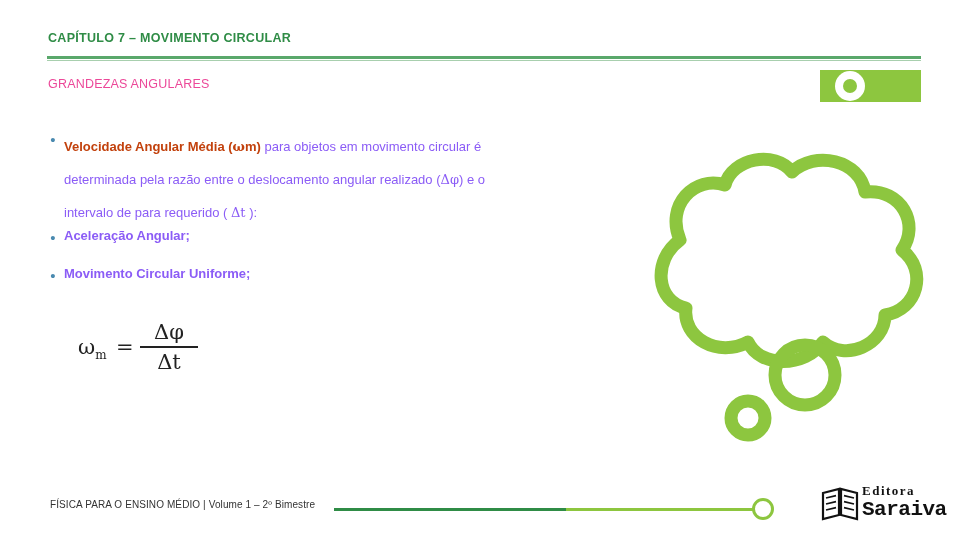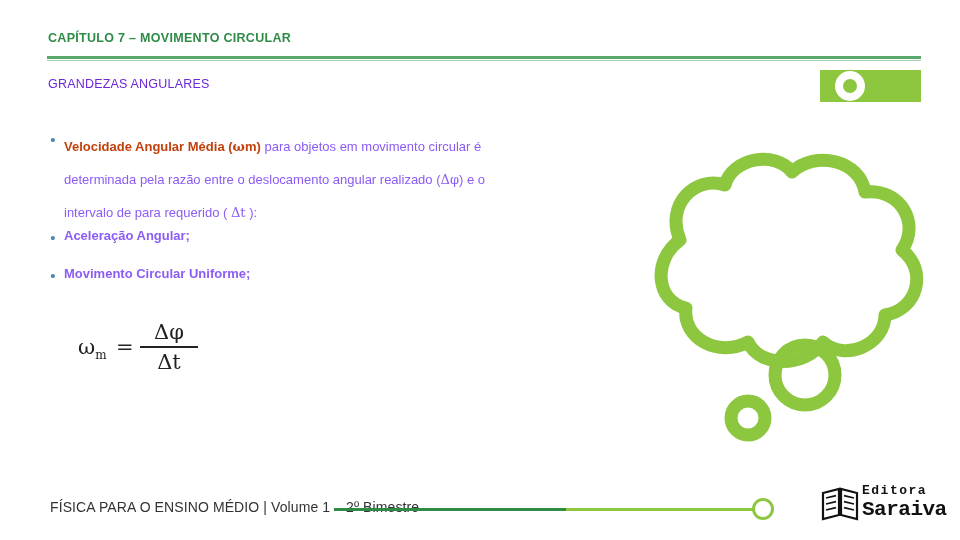--- a/index.html
+++ b/index.html
@@ -85,21 +85,21 @@
     width: 14px;
     height: 14px;
     border-radius: 50%;
     background: #8dc63f;
   }
   .subtitle-text {
     position: absolute;
     left: 48px;
     top: 77px;
     font-size: 12.5px;
-    color: #6d28d9;
+    color: #ec4899;
     letter-spacing: 0.2px;
     white-space: nowrap;
   }
 
   
   .bullet-row {
     position: absolute;
     display: flex;
     align-items: flex-start;
   }
@@ -197,21 +197,21 @@
     width: 320px;
     height: 320px;
     pointer-events: none;
   }
 
   
   .footer-text {
     position: absolute;
     left: 50px;
     top: 499px;
-    font-size: 14px;
+    font-size: 10px;
     color: #333333;
     letter-spacing: 0.1px;
     white-space: nowrap;
   }
   .footer-rule-dark {
     position: absolute;
     left: 334px;
     top: 508px;
     width: 232px;
     height: 2.5px;
@@ -244,21 +244,21 @@
     height: 44px;
   }
   .logo-editora {
     position: absolute;
     left: 42px;
     top: 0px;
     font-size: 13px;
     font-weight: bold;
     letter-spacing: 1.5px;
     color: #111111;
-    font-family: Liberation Mono, monospace;
+    font-family: Liberation Serif, serif;
     text-align: right;
   }
   .logo-saraiva {
     position: absolute;
     left: 42px;
     top: 15px;
     font-size: 21px;
     font-weight: bold;
     letter-spacing: -0.5px;
     color: #111111;

